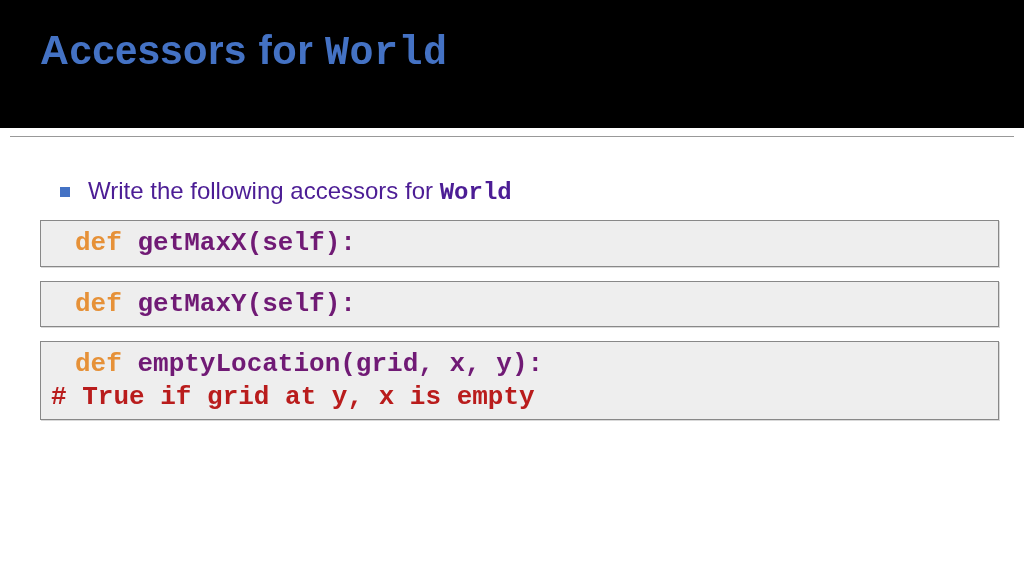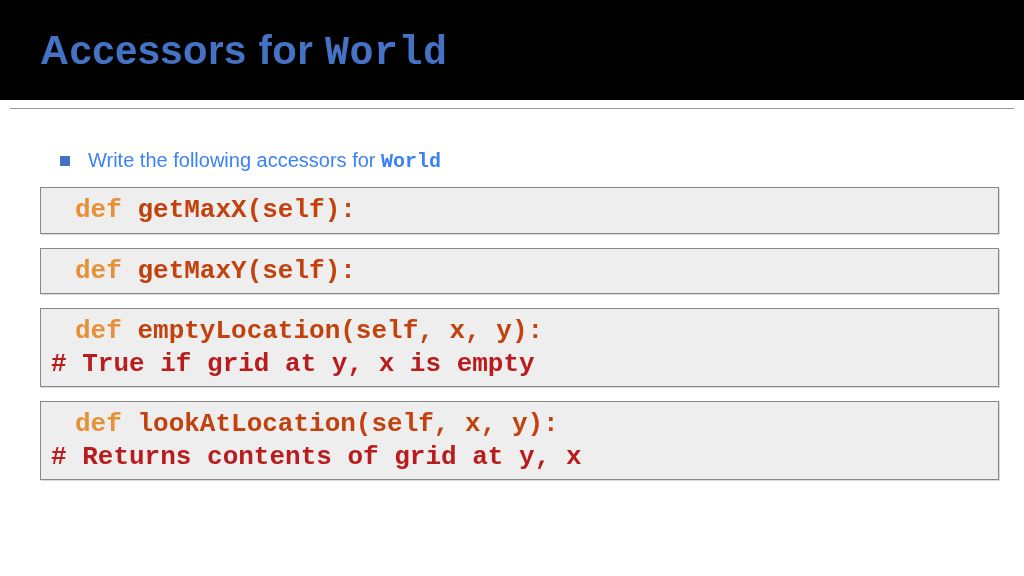--- a/index.html
+++ b/index.html
@@ -5,21 +5,21 @@
   * { margin: 0; padding: 0; box-sizing: border-box; }
   body {
     width: 1024px;
     height: 576px;
     background: #ffffff;
     font-family: "Segoe UI", Arial, sans-serif;
     overflow: hidden;
   }
   .header {
     background: #000000;
-    height: 100px;
+    height: 128px;
     padding: 28px 40px 0 40px;
   }
   .header-title {
     color: #4472c4;
     font-size: 40px;
     font-weight: 700;
     letter-spacing: 0.5px;
   }
   .header-title .mono {
     font-family: "Courier New", Courier, monospace;
@@ -39,40 +39,40 @@
     margin-bottom: 14px;
   }
   .bullet {
     width: 10px;
     height: 10px;
     background: #4472c4;
     margin-right: 18px;
     flex-shrink: 0;
   }
   .bullet-text {
-    font-size: 20px;
-    color: #3b82f6;
+    font-size: 24px;
+    color: #4c1d95;
   }
   .bullet-text .mono {
     font-family: "Courier New", Courier, monospace;
     font-weight: bold;
   }
   .code-box {
     background: #eeeeee;
     border: 1px solid #888888;
     padding: 6px 10px 6px 10px;
     margin: 0 -20px 14px -20px;
     font-family: "Courier New", Courier, monospace;
     font-size: 26px;
     font-weight: bold;
     line-height: 1.25;
     box-shadow: 1px 1px 0 rgba(0,0,0,0.15);
   }
   .code-box .kw { color: #e69138; margin-left: 24px; }
-  .code-box .sig { color: #c2410c; }
+  .code-box .sig { color: #701a75; }
   .code-box .cmt { color: #b91c1c; }
 </style>
 </head>
 <body>
 
 <div class="header">
   <div class="header-title">
     <span>Accessors for </span><span class="mono">World</span>
   </div>
 </div>
@@ -90,25 +90,19 @@
   <div class="code-box">
     <span class="kw">def </span><span class="sig">getMaxX(self):</span>
   </div>
 
   <div class="code-box">
     <span class="kw">def </span><span class="sig">getMaxY(self):</span>
   </div>
 
   <div class="code-box">
     <div>
-      <span class="kw">def </span><span class="sig">emptyLocation(self, x, y):</span>
+      <span class="kw">def </span><span class="sig">emptyLocation(grid, x, y):</span>
     </div>
     <div class="cmt"># True if grid at y, x is empty</div>
   </div>
 
-  <div class="code-box">
-    <div>
-      <span class="kw">def </span><span class="sig">lookAtLocation(self, x, y):</span>
-    </div>
-    <div class="cmt"># Returns contents of grid at y, x</div>
-  </div>
 
 </div>
 
 </body></html>

